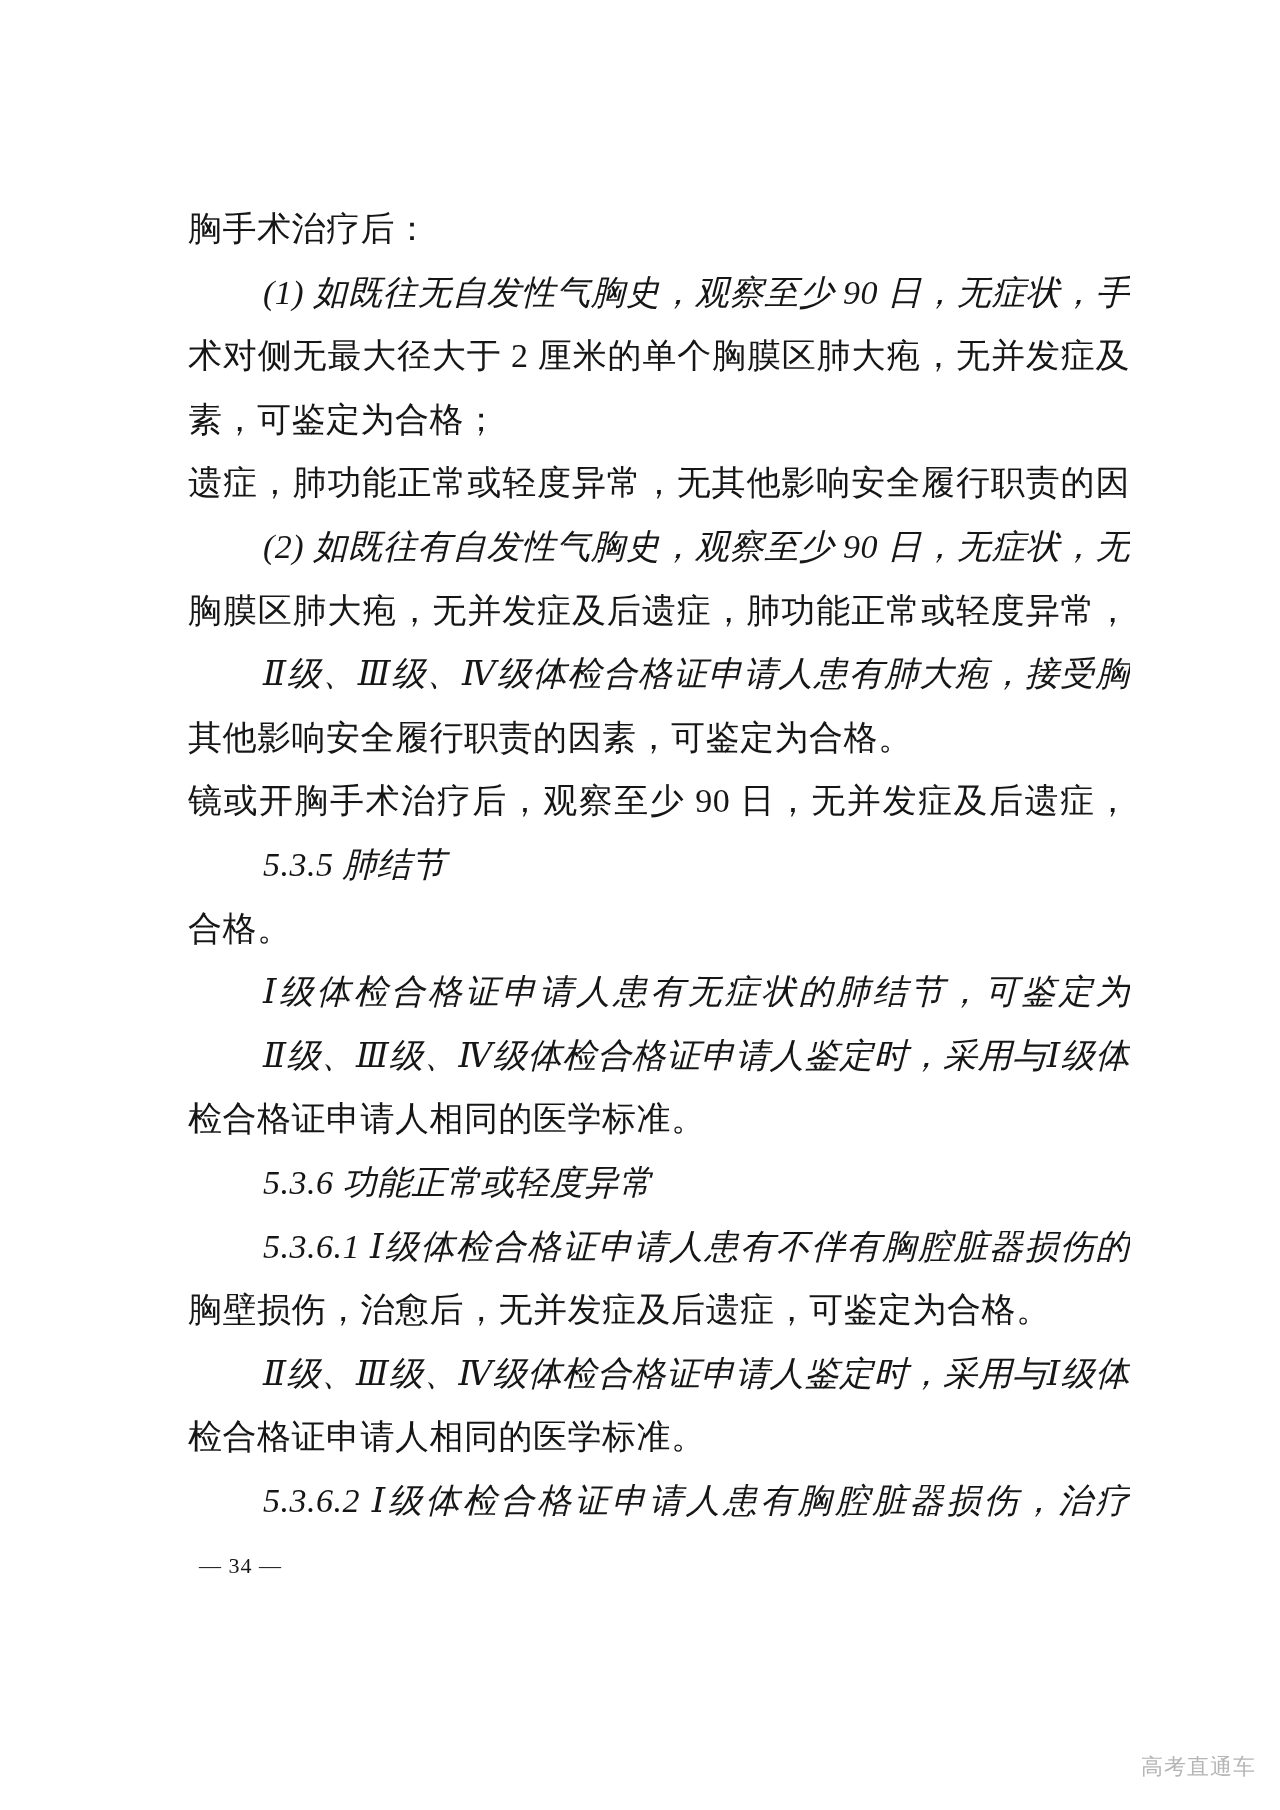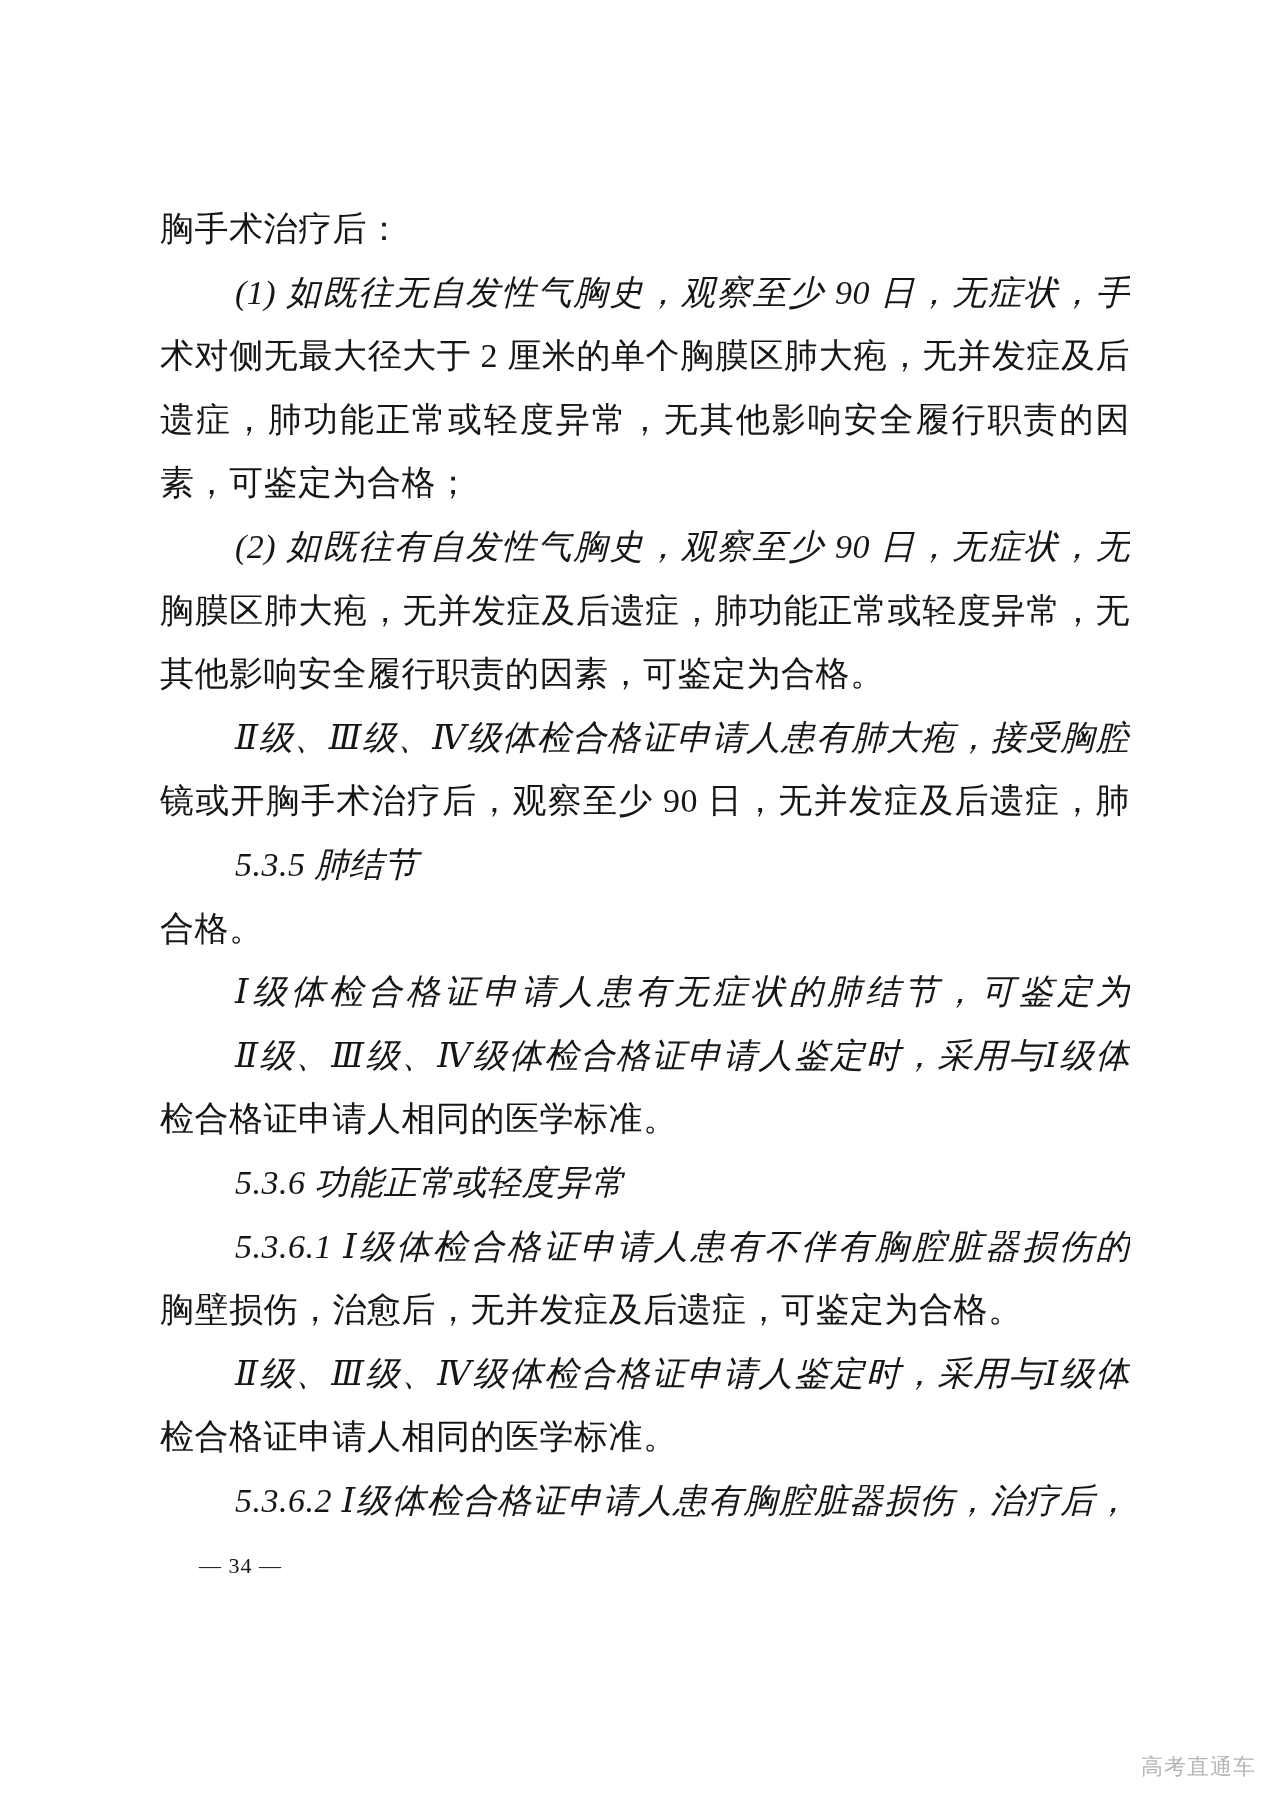--- a/index.html
+++ b/index.html
@@ -22,20 +22,21 @@
     top: 197px;
     width: 970px;
     font-size: 34px;
     line-height: 63.6px;
     color: var(--text-color, #161616);
     letter-spacing: 0.5px;
   }
   .line {
     height: 63.6px;
     white-space: nowrap;
+    margin-left: 28px;
   }
   .line.just {
     white-space: normal;
     text-align: justify;
     text-align-last: justify;
     text-justify: inter-character;
     overflow: hidden;
   }
   .line.ind {
     text-indent: 75px;
@@ -62,26 +63,26 @@
   }
 </style>
 </head>
 <body>
 
 <div class="page">
   <main class="body-text">
     <div class="line">胸手术治疗后：</div>
     <div class="line ind just">(1) 如既往无自发性气胸史，观察至少 90 日，无症状，手</div>
     <div class="line just">术对侧无最大径大于 2 厘米的单个胸膜区肺大疱，无并发症及后</div>
+    <div class="line">素，可鉴定为合格；</div>
     <div class="line just">遗症，肺功能正常或轻度异常，无其他影响安全履行职责的因</div>
-    <div class="line">素，可鉴定为合格；</div>
     <div class="line ind just">(2) 如既往有自发性气胸史，观察至少 90 日，无症状，无</div>
     <div class="line just">胸膜区肺大疱，无并发症及后遗症，肺功能正常或轻度异常，无</div>
+    <div class="line ind just">Ⅱ级、Ⅲ级、Ⅳ级体检合格证申请人患有肺大疱，接受胸腔</div>
     <div class="line">其他影响安全履行职责的因素，可鉴定为合格。</div>
-    <div class="line ind just">Ⅱ级、Ⅲ级、Ⅳ级体检合格证申请人患有肺大疱，接受胸腔</div>
     <div class="line just">镜或开胸手术治疗后，观察至少 90 日，无并发症及后遗症，肺</div>
     <div class="line ind">5.3.5 肺结节</div>
     <div class="line">合格。</div>
     <div class="line ind just">Ⅰ级体检合格证申请人患有无症状的肺结节，可鉴定为</div>
     <div class="line ind just">Ⅱ级、Ⅲ级、Ⅳ级体检合格证申请人鉴定时，采用与Ⅰ级体</div>
     <div class="line">检合格证申请人相同的医学标准。</div>
     <div class="line ind">5.3.6 功能正常或轻度异常</div>
     <div class="line ind just">5.3.6.1 Ⅰ级体检合格证申请人患有不伴有胸腔脏器损伤的</div>
     <div class="line">胸壁损伤，治愈后，无并发症及后遗症，可鉴定为合格。</div>
     <div class="line ind just">Ⅱ级、Ⅲ级、Ⅳ级体检合格证申请人鉴定时，采用与Ⅰ级体</div>

